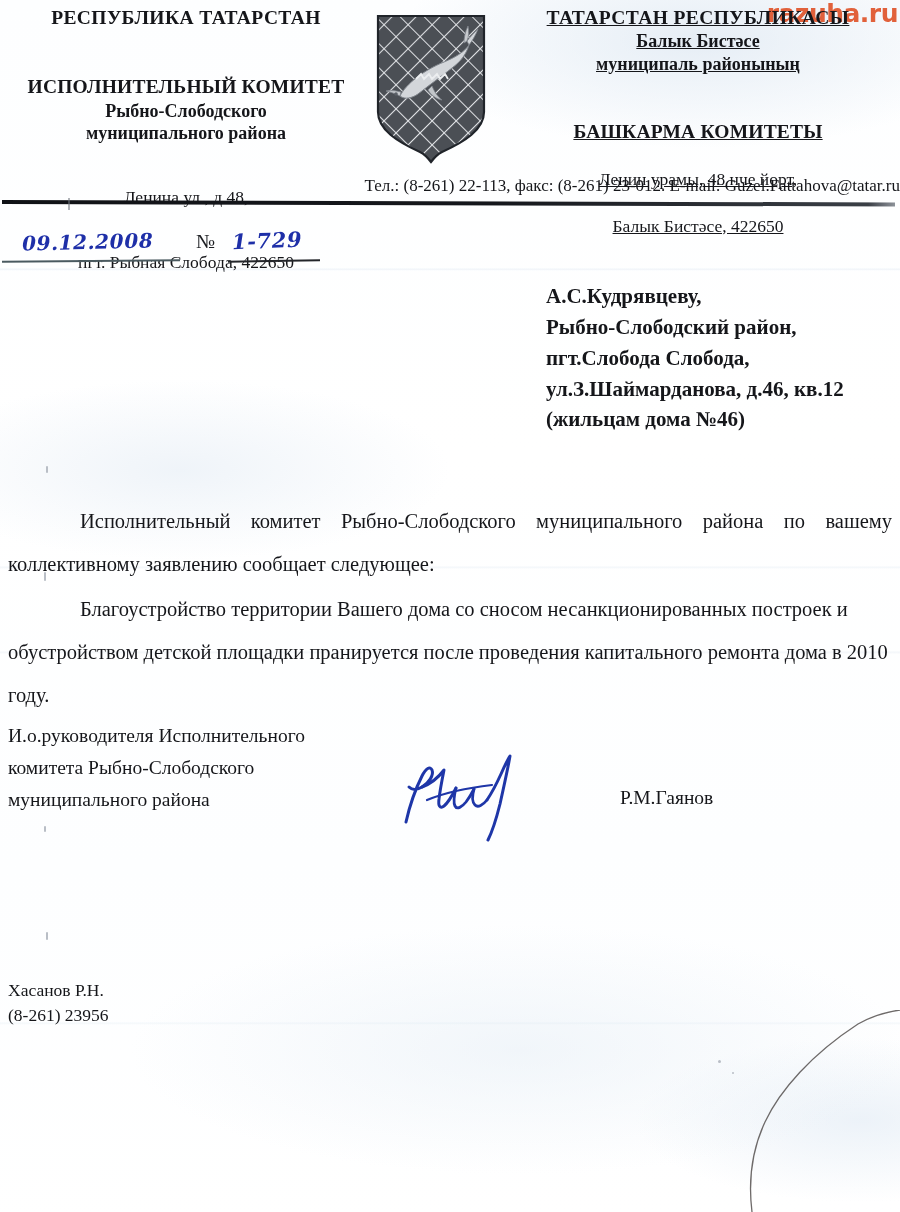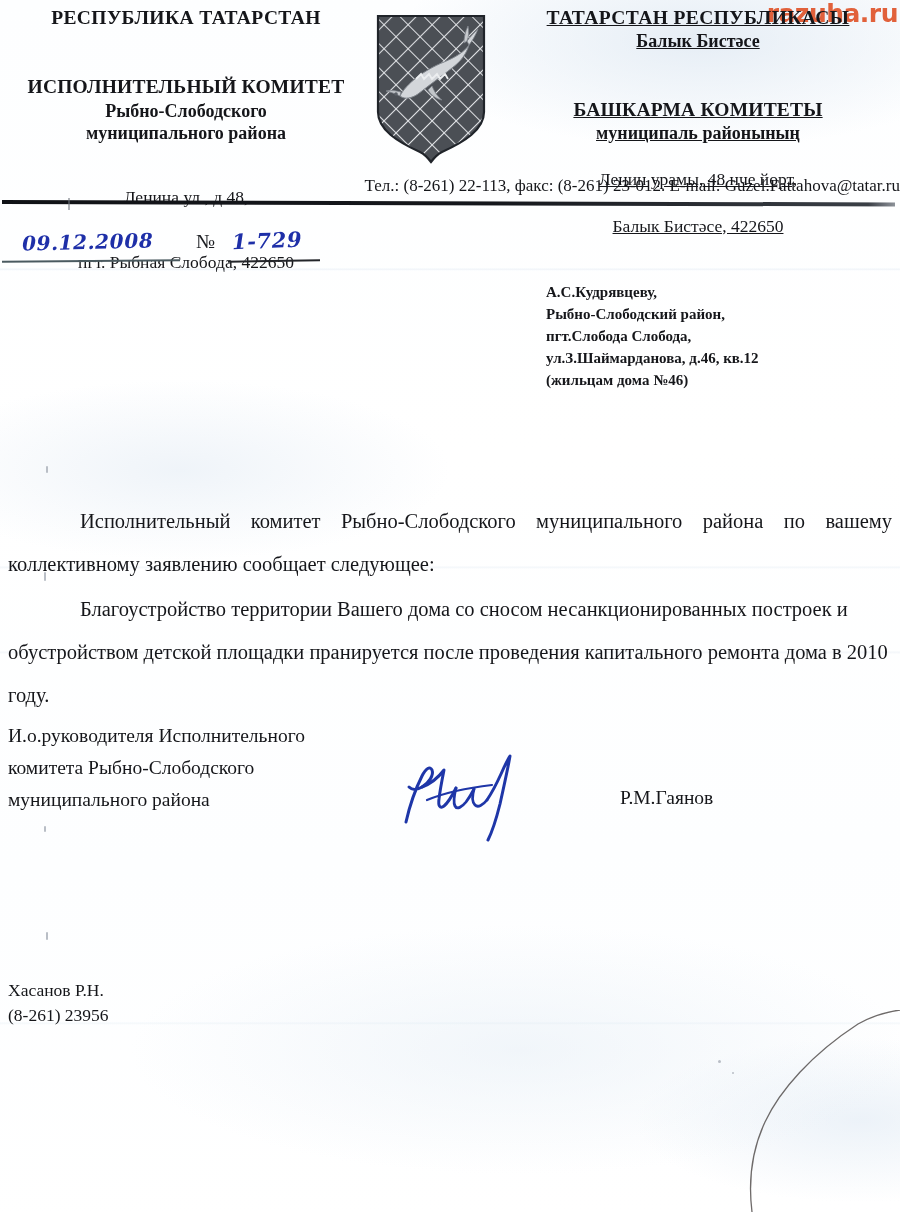--- a/index.html
+++ b/index.html
@@ -168,21 +168,21 @@
     transform: rotate(-1deg);
   }
 
   
   .addressee {
     position: absolute;
     left: 546px;
     top: 281px;
     width: 350px;
     font-weight: 700;
-    font-size: 15px;
+    font-size: 21px;
     line-height: 1.47;
   }
   .addressee div { white-space: nowrap; }
 
   
   .body {
     position: absolute;
     left: 8px;
     top: 500px;
     width: 884px;
@@ -294,22 +294,22 @@
           <path d="M60 74 C63 81 66 85 70 88 C64 87 59 83 56 78 Z" fill="#c2c6ca" stroke="#7e838a" stroke-width="0.8"></path>
           <circle cx="24" cy="82" r="1.8" fill="#5a5f66"></circle>
         </g>
         <path d="M6 4 H112 V100 C112 118 92 130 70 140 C66 142 62 146 59 150 C56 146 52 142 48 140 C26 130 6 118 6 100 Z" fill="none" stroke="#20242a" stroke-width="2.2"></path>
       </svg>
     </div>
 
     <div class="hdr-col hdr-right">
       <div class="hdr-line hdr-l1">ТАТАРСТАН РЕСПУБЛИКАСЫ</div>
       <div class="hdr-line hdr-l3">Балык Бистәсе</div>
+      <div class="hdr-line hdr-l3">муниципаль  районының</div>
       <div class="hdr-line hdr-l2">БАШКАРМА КОМИТЕТЫ</div>
-      <div class="hdr-line hdr-l3">муниципаль  районының</div>
       <div class="hdr-addr">Ленин урамы, 48 нче йорт,</div>
       <div class="hdr-addr">Балык Бистәсе, 422650</div>
     </div>
 
     <div class="contact">Тел.: (8-261) 22-113, факс:  (8-261) 23-012. E-mail: Guzel.Fattahova@tatar.ru</div>
   </div>
 
   <div class="rule"></div>
   <div class="rule-tick"></div>
 

